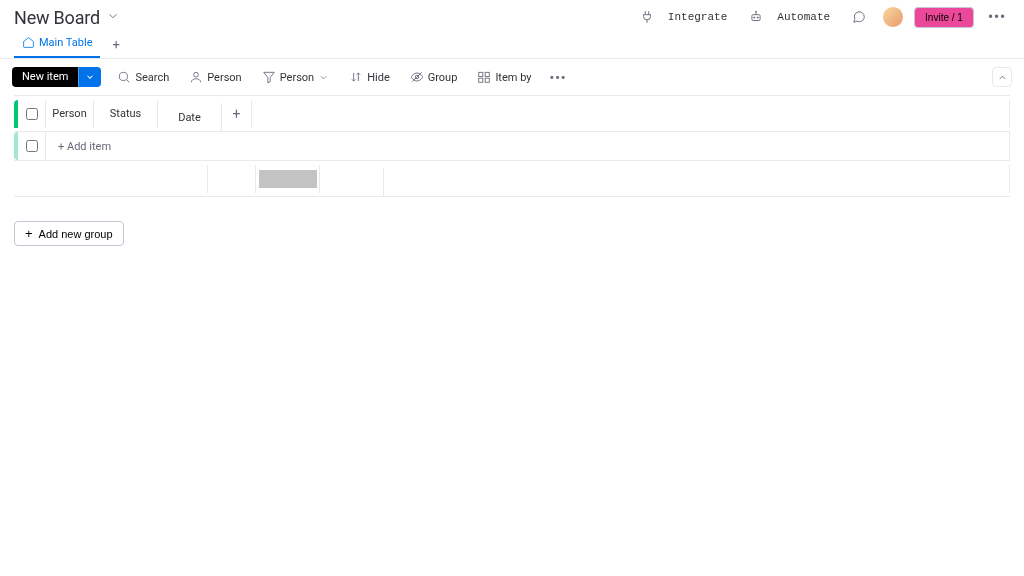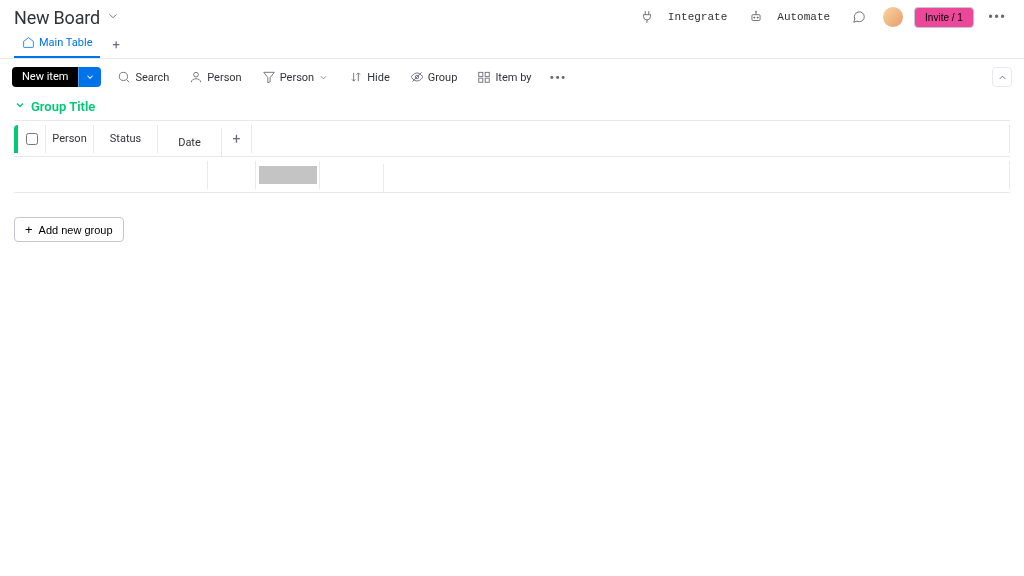--- a/index.html
+++ b/index.html
@@ -181,43 +181,42 @@
   <span class="dots">•••</span>
   <span class="collapse-btn">
     <svg width="11" height="11" viewBox="0 0 24 24" stroke="#676879" fill="none" stroke-width="2">
         <polyline points="18 15 12 9 6 15"></polyline>
       </svg>
   </span>
 </div>
 
 
 <div class="group">
-  <div class="group-header">
-    <span class="group-chev">
-      <svg width="12" height="12" viewBox="0 0 24 24" stroke="#00c875" fill="none" stroke-width="2.5">
-          <polyline points="6 9 12 15 18 9"></polyline>
-        </svg>
-    </span>
-    <span class="group-title">Group Title</span>
-  </div>
 
   <div class="grid">
 
     <div class="grow head">
       <div class="gcell c-handle bar-green"></div>
       <div class="gcell c-check">
           <input type="checkbox" style="">
         </div>
       <div class="gcell c-person">Person</div>
       <div class="gcell c-status">Status</div>
       <div class="gcell c-date">Date</div>
       <div class="gcell c-add">+</div>
       <div class="c-tail"></div>
     </div>
 
+    <div class="grow data">
+      <div class="gcell c-handle bar-greenlight"></div>
+      <div class="gcell c-check">
+          <input type="checkbox" style="">
+        </div>
+      <div class="gcell c-name" style="flex:1;border-right:1px solid #e6e9ef">+ Add item</div>
+    </div>
 
     <div class="grow summary">
       <div class="gcell c-handle"></div>
       <div class="gcell c-check" style="border-right:none"></div>
       <div class="gcell c-name"></div>
       <div class="gcell c-person"></div>
       <div class="gcell c-status">
           <div class="summary-status"></div>
         </div>
       <div class="gcell c-date"></div>

